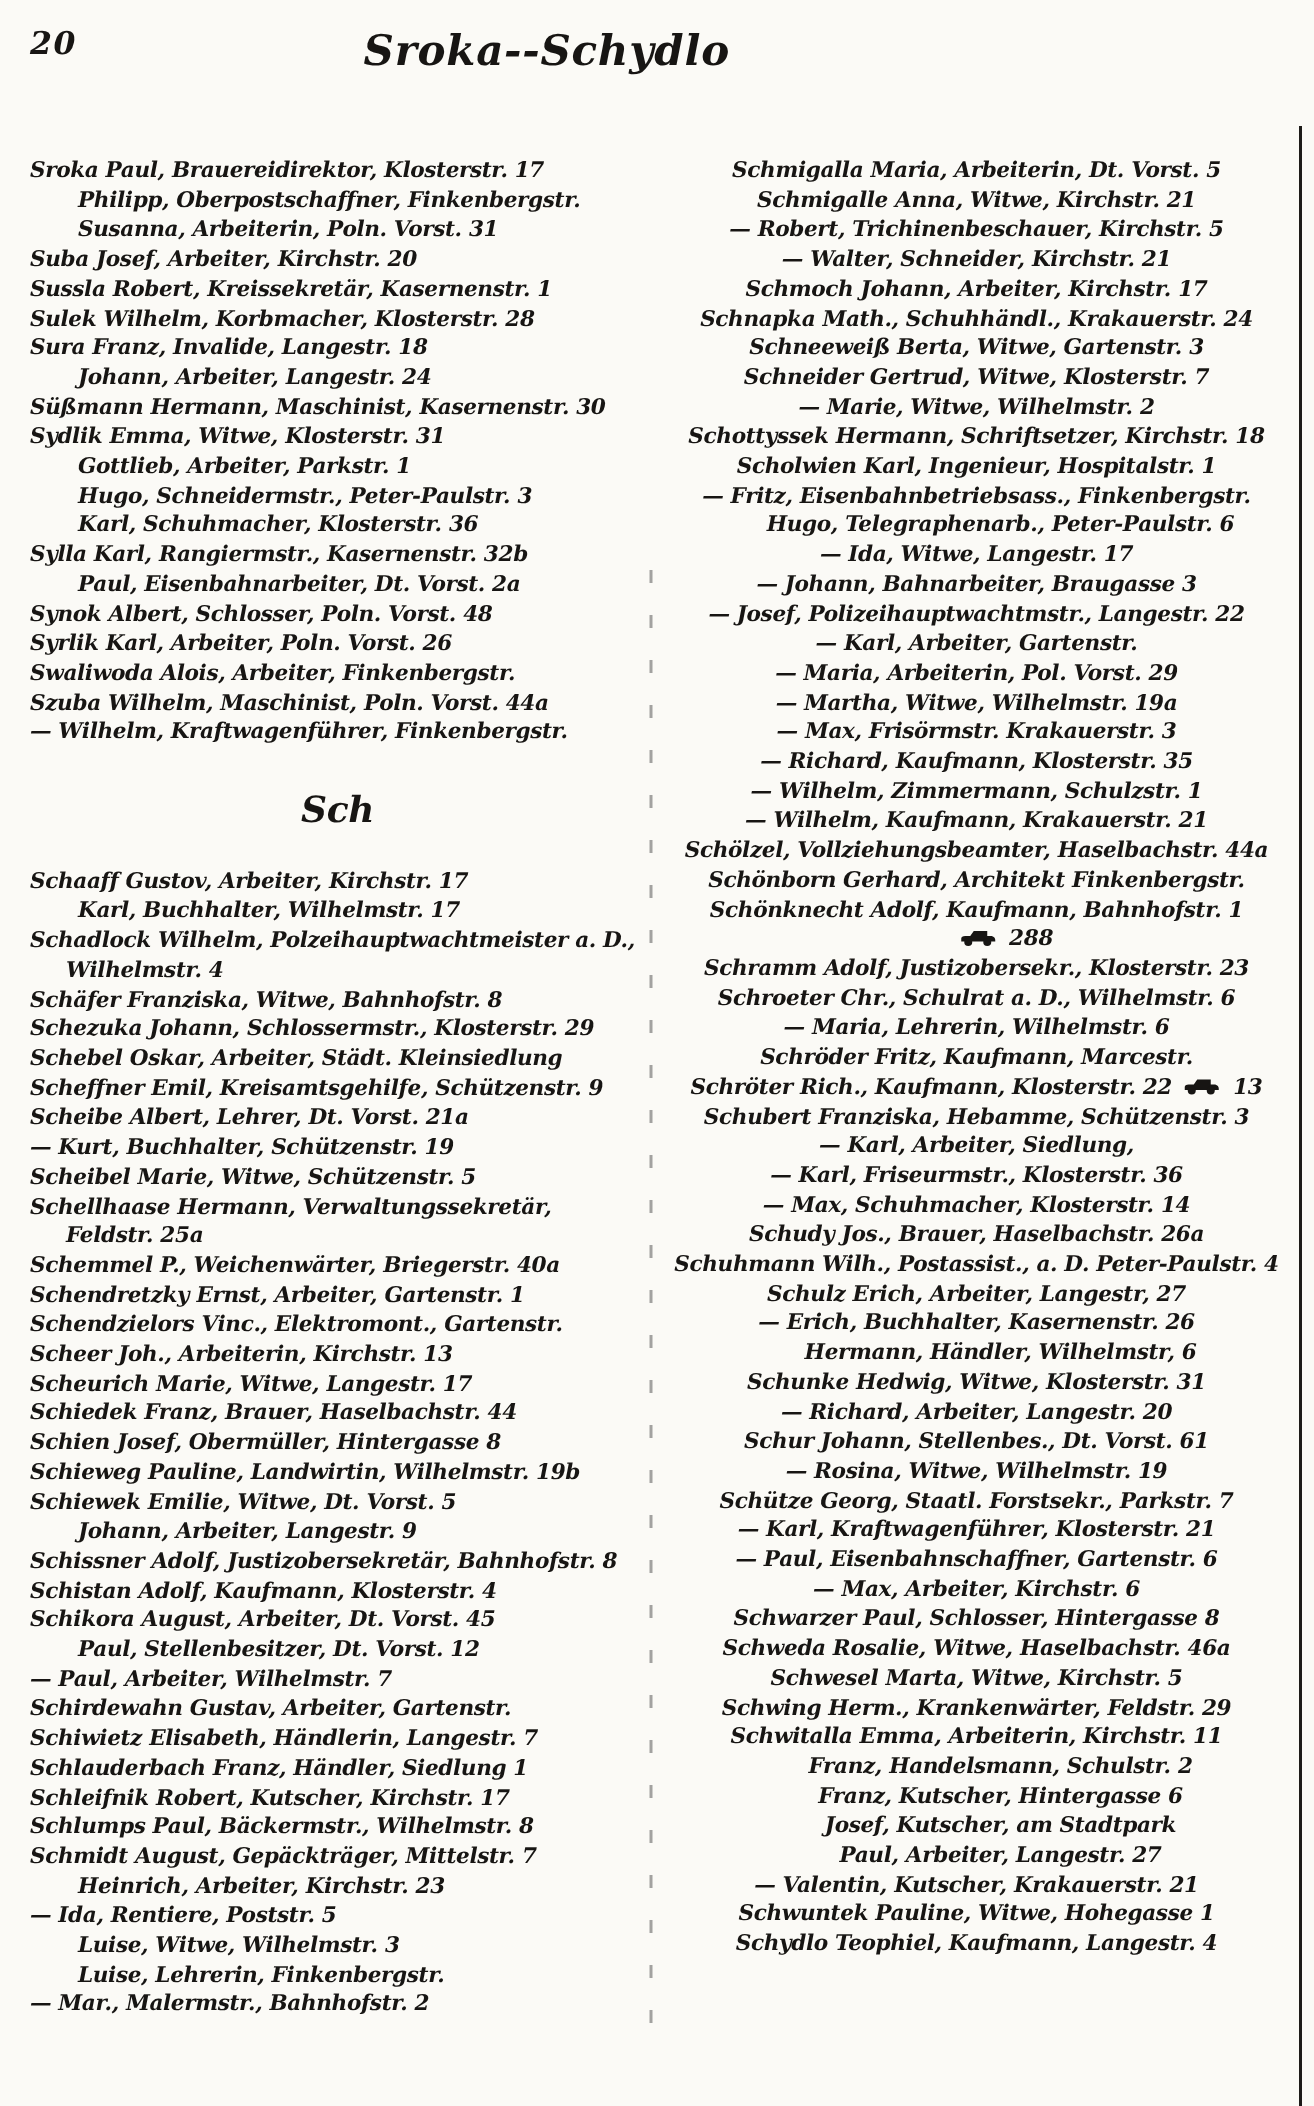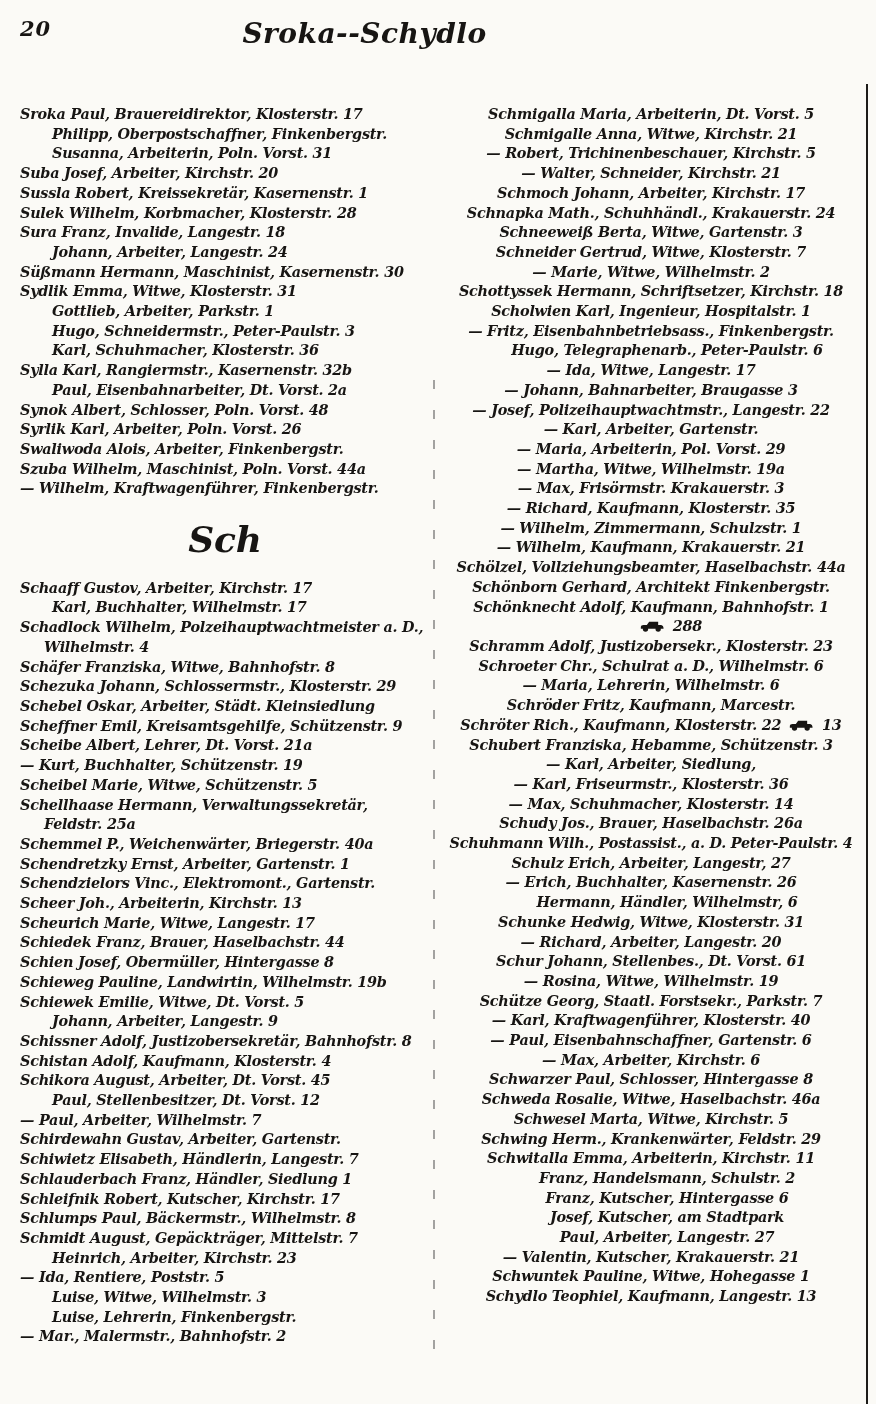--- a/index.html
+++ b/index.html
@@ -28,21 +28,21 @@
     position:absolute;top:76px;
     font-size:14.4px;line-height:19.7px;
     letter-spacing:-.25px;
     margin-top:28px;
   }
   .col.left{left:20px;width:410px;}
   .col.right{left:446px;width:410px;text-align:center;}
   .entry{padding-left:24px;text-indent:-24px;}
   .entry.sub{padding-left:56px;}
   .section-head{
-    text-align:center;font-size:36px;
+    text-align:center;font-size:24px;
     margin:32px 0 28px 0;
     text-indent:0;padding:0;
   }
   .car{
     display:inline-block;
     margin:0 3px -1px 6px;
   }
   .car svg{display:block;}
   .gutter-rule{
     position:absolute;left:433px;top:380px;height:975px;width:2px;
@@ -168,31 +168,31 @@
       <div class="entry"><span>Schudy Jos., Brauer, Haselbachstr. 26a</span></div>
       <div class="entry"><span>Schuhmann Wilh., Postassist., a. D. Peter-Paulstr. 4</span></div>
       <div class="entry"><span>Schulz Erich, Arbeiter, Langestr, 27</span></div>
       <div class="entry"><span>— Erich, Buchhalter, Kasernenstr. 26</span></div>
       <div class="entry sub"><span>Hermann, Händler, Wilhelmstr, 6</span></div>
       <div class="entry"><span>Schunke Hedwig, Witwe, Klosterstr. 31</span></div>
       <div class="entry"><span>— Richard, Arbeiter, Langestr. 20</span></div>
       <div class="entry"><span>Schur Johann, Stellenbes., Dt. Vorst. 61</span></div>
       <div class="entry"><span>— Rosina, Witwe, Wilhelmstr. 19</span></div>
       <div class="entry"><span>Schütze Georg, Staatl. Forstsekr., Parkstr. 7</span></div>
-      <div class="entry"><span>— Karl, Kraftwagenführer, Klosterstr. 40</span></div>
+      <div class="entry"><span>— Karl, Kraftwagenführer, Klosterstr. 21</span></div>
       <div class="entry"><span>— Paul, Eisenbahnschaffner, Gartenstr. 6</span></div>
       <div class="entry"><span>— Max, Arbeiter, Kirchstr. 6</span></div>
       <div class="entry"><span>Schwarzer Paul, Schlosser, Hintergasse 8</span></div>
       <div class="entry"><span>Schweda Rosalie, Witwe, Haselbachstr. 46a</span></div>
       <div class="entry"><span>Schwesel Marta, Witwe, Kirchstr. 5</span></div>
       <div class="entry"><span>Schwing Herm., Krankenwärter, Feldstr. 29</span></div>
       <div class="entry"><span>Schwitalla Emma, Arbeiterin, Kirchstr. 11</span></div>
       <div class="entry sub"><span>Franz, Handelsmann, Schulstr. 2</span></div>
       <div class="entry sub"><span>Franz, Kutscher, Hintergasse 6</span></div>
       <div class="entry sub"><span>Josef, Kutscher, am Stadtpark</span></div>
       <div class="entry sub"><span>Paul, Arbeiter, Langestr. 27</span></div>
       <div class="entry"><span>— Valentin, Kutscher, Krakauerstr. 21</span></div>
       <div class="entry"><span>Schwuntek Pauline, Witwe, Hohegasse 1</span></div>
-      <div class="entry"><span>Schydlo Teophiel, Kaufmann, Langestr. 13</span></div>
+      <div class="entry"><span>Schydlo Teophiel, Kaufmann, Langestr. 4</span></div>
     </div>
   <div class="gutter-rule"></div>
   <div class="edge-rule"></div>
 </div>
 
 </body></html>

